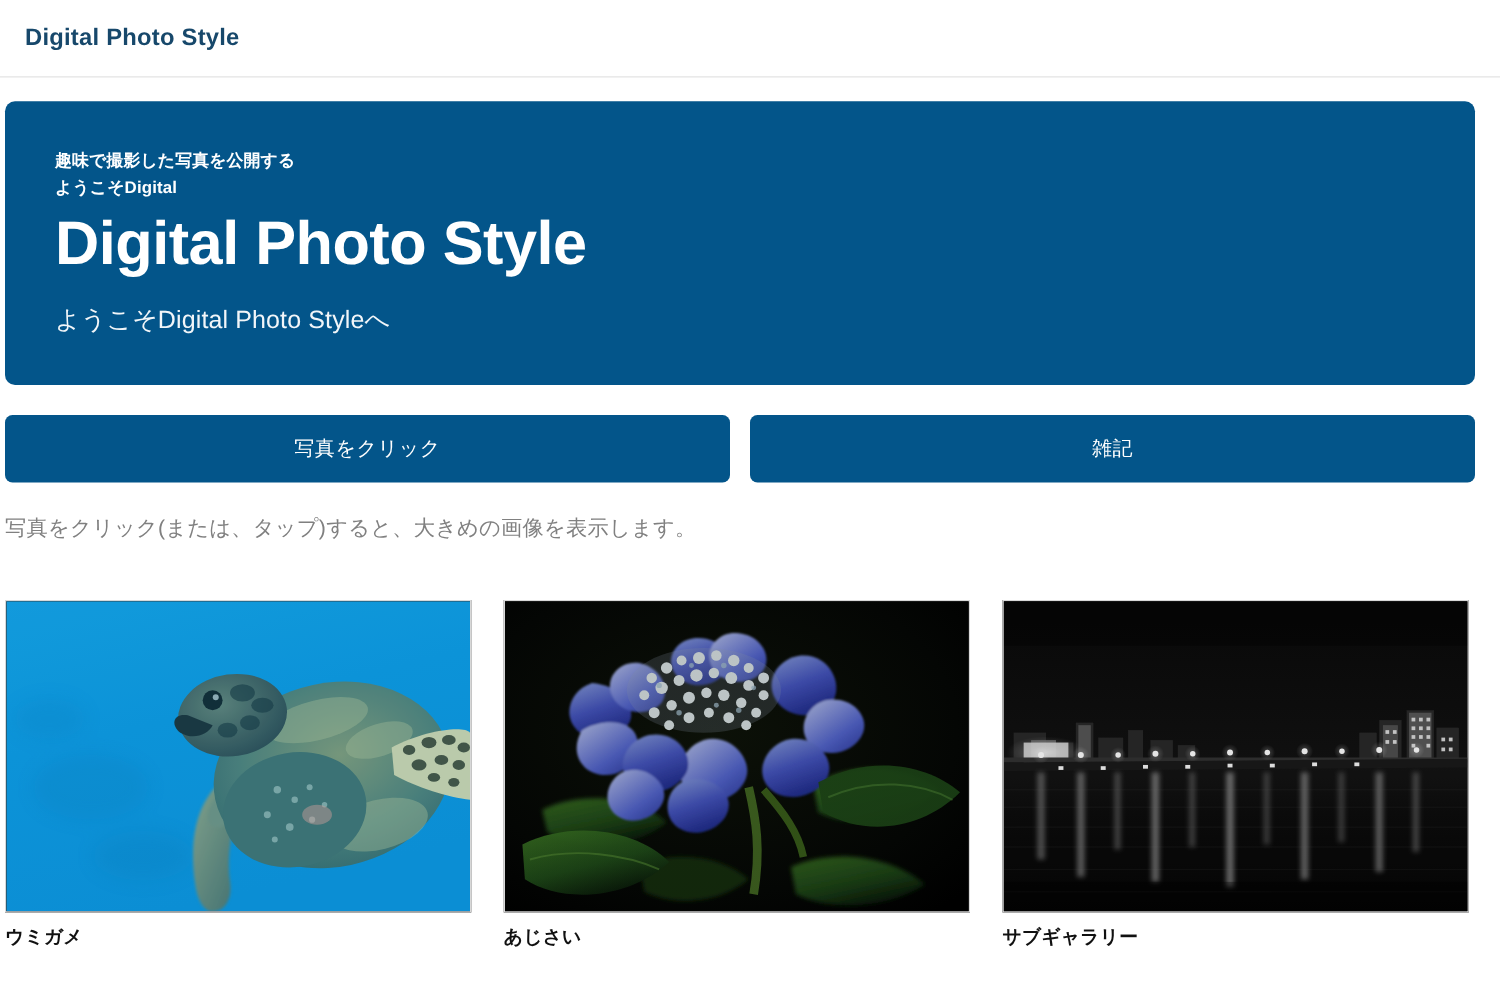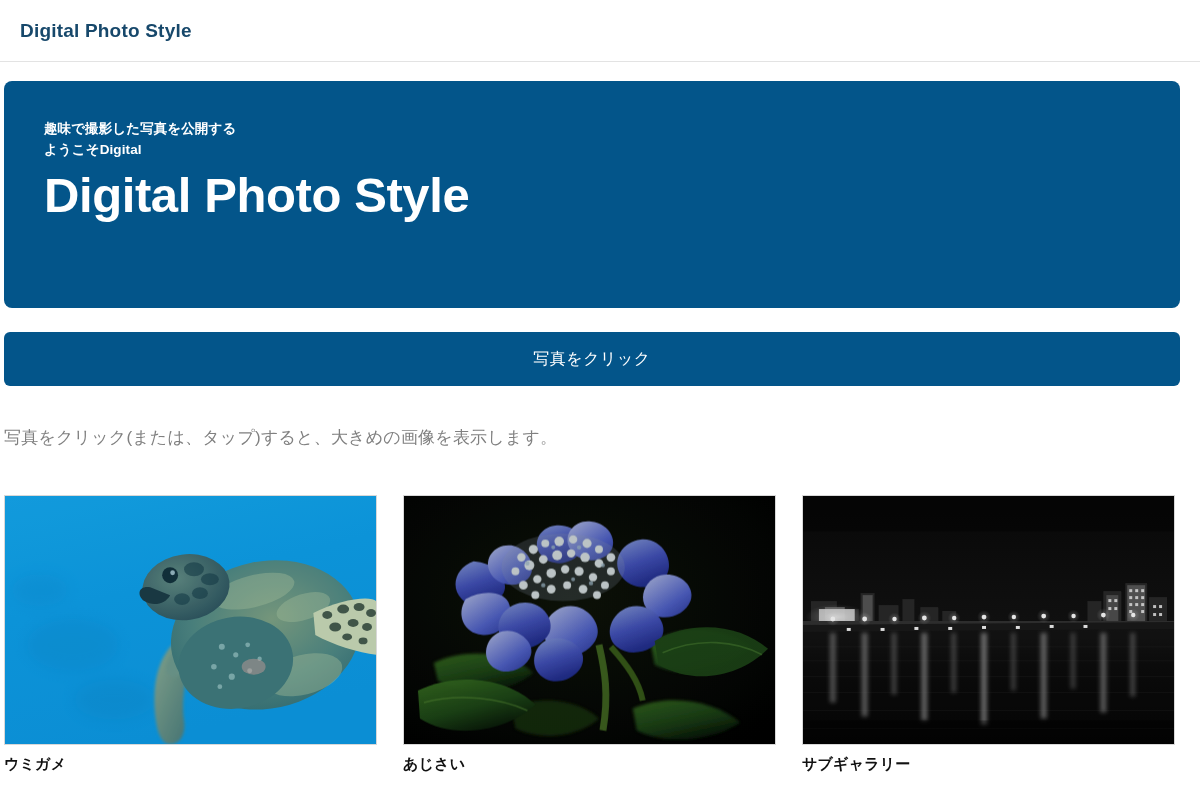--- a/index.html
+++ b/index.html
@@ -84,21 +84,21 @@
     font-family: "Liberation Sans", "DejaVu Sans", sans-serif;
     display: flex;
     align-items: center;
     justify-content: center;
     cursor: pointer;
     letter-spacing: 0.5px;
   }
 
   
   .note {
-    margin-top: 40px;
+    margin-top: 25px;
     font-size: 17px;
     color: #808080;
     letter-spacing: 0.2px;
   }
 
   
   .gallery {
     display: flex;
     gap: 21px;
     margin-top: 46px;
@@ -134,24 +134,26 @@
 </div>
 
 <div class="page">
 
   <section class="hero">
     <div class="hero-kicker">
       <div>趣味で撮影した写真を公開する</div>
       <div>ようこそDigital</div>
     </div>
     <h1 class="hero-title">Digital Photo Style</h1>
+    <p class="hero-welcome">ようこそDigital Photo Styleへ</p>
   </section>
 
   <div class="btn-row">
     <button class="nav-btn">写真をクリック</button>
+    <button class="nav-btn">雑記</button>
   </div>
 
   <p class="note">写真をクリック(または、タップ)すると、大きめの画像を表示します。</p>
 
   <div class="gallery">
 
     <figure class="photo-card">
       <div class="photo-frame">
         <svg class="photo-svg" viewBox="0 0 373 250" preserveAspectRatio="xMidYMid slice">
           <defs>

